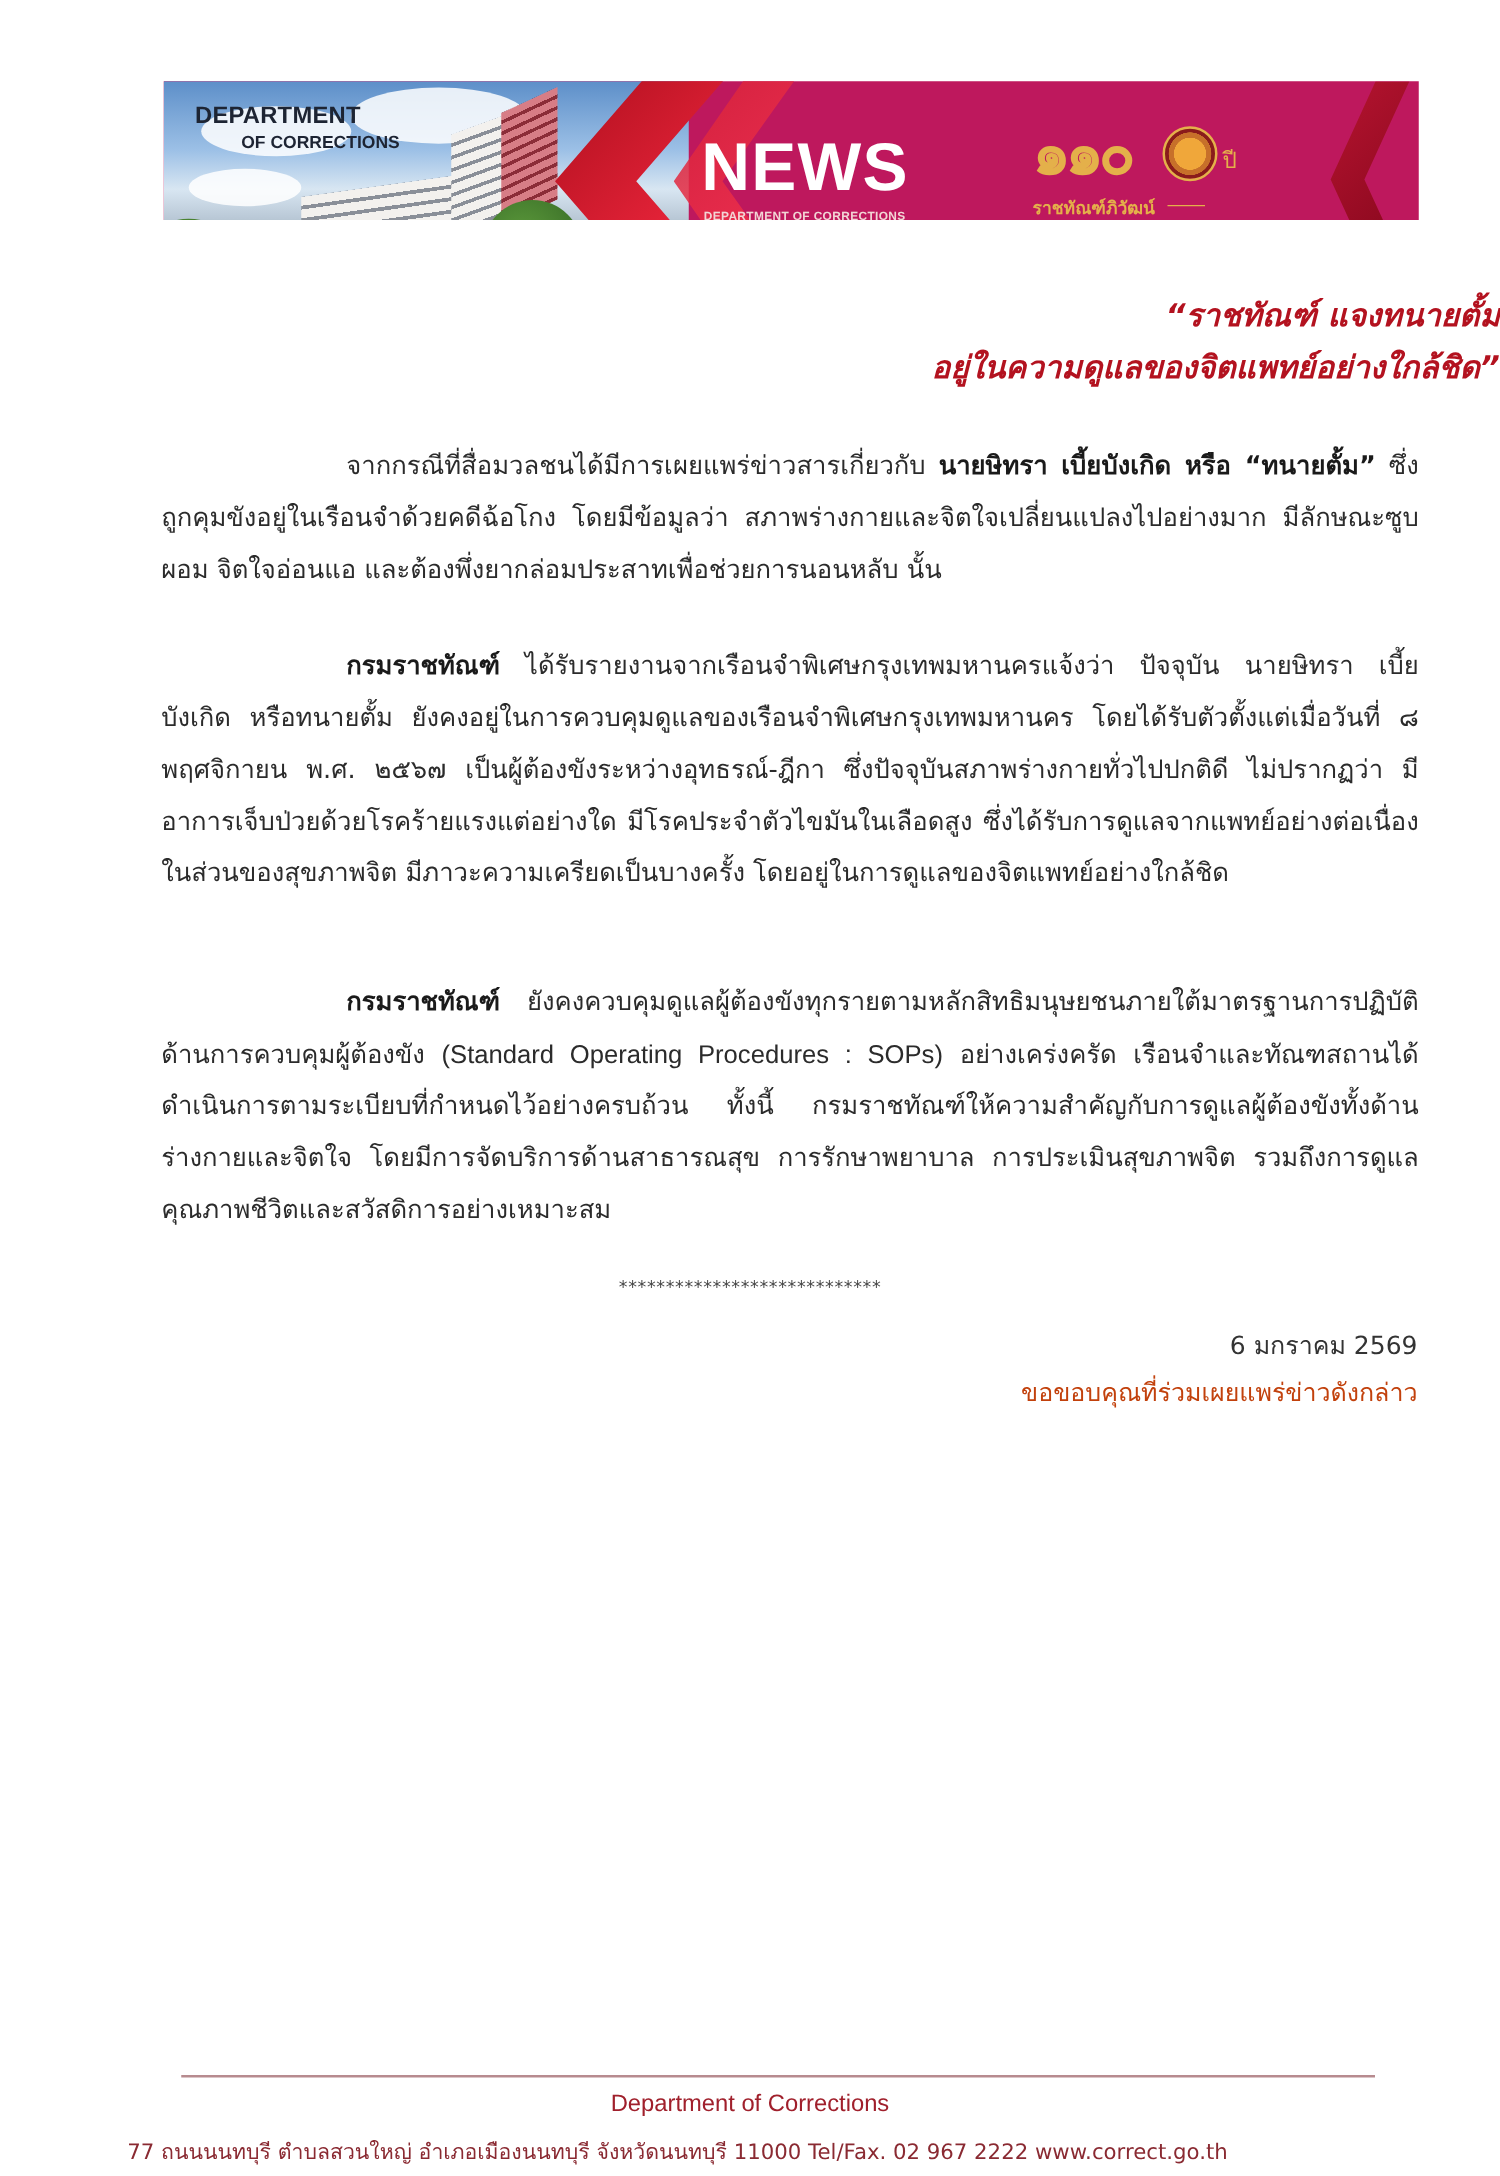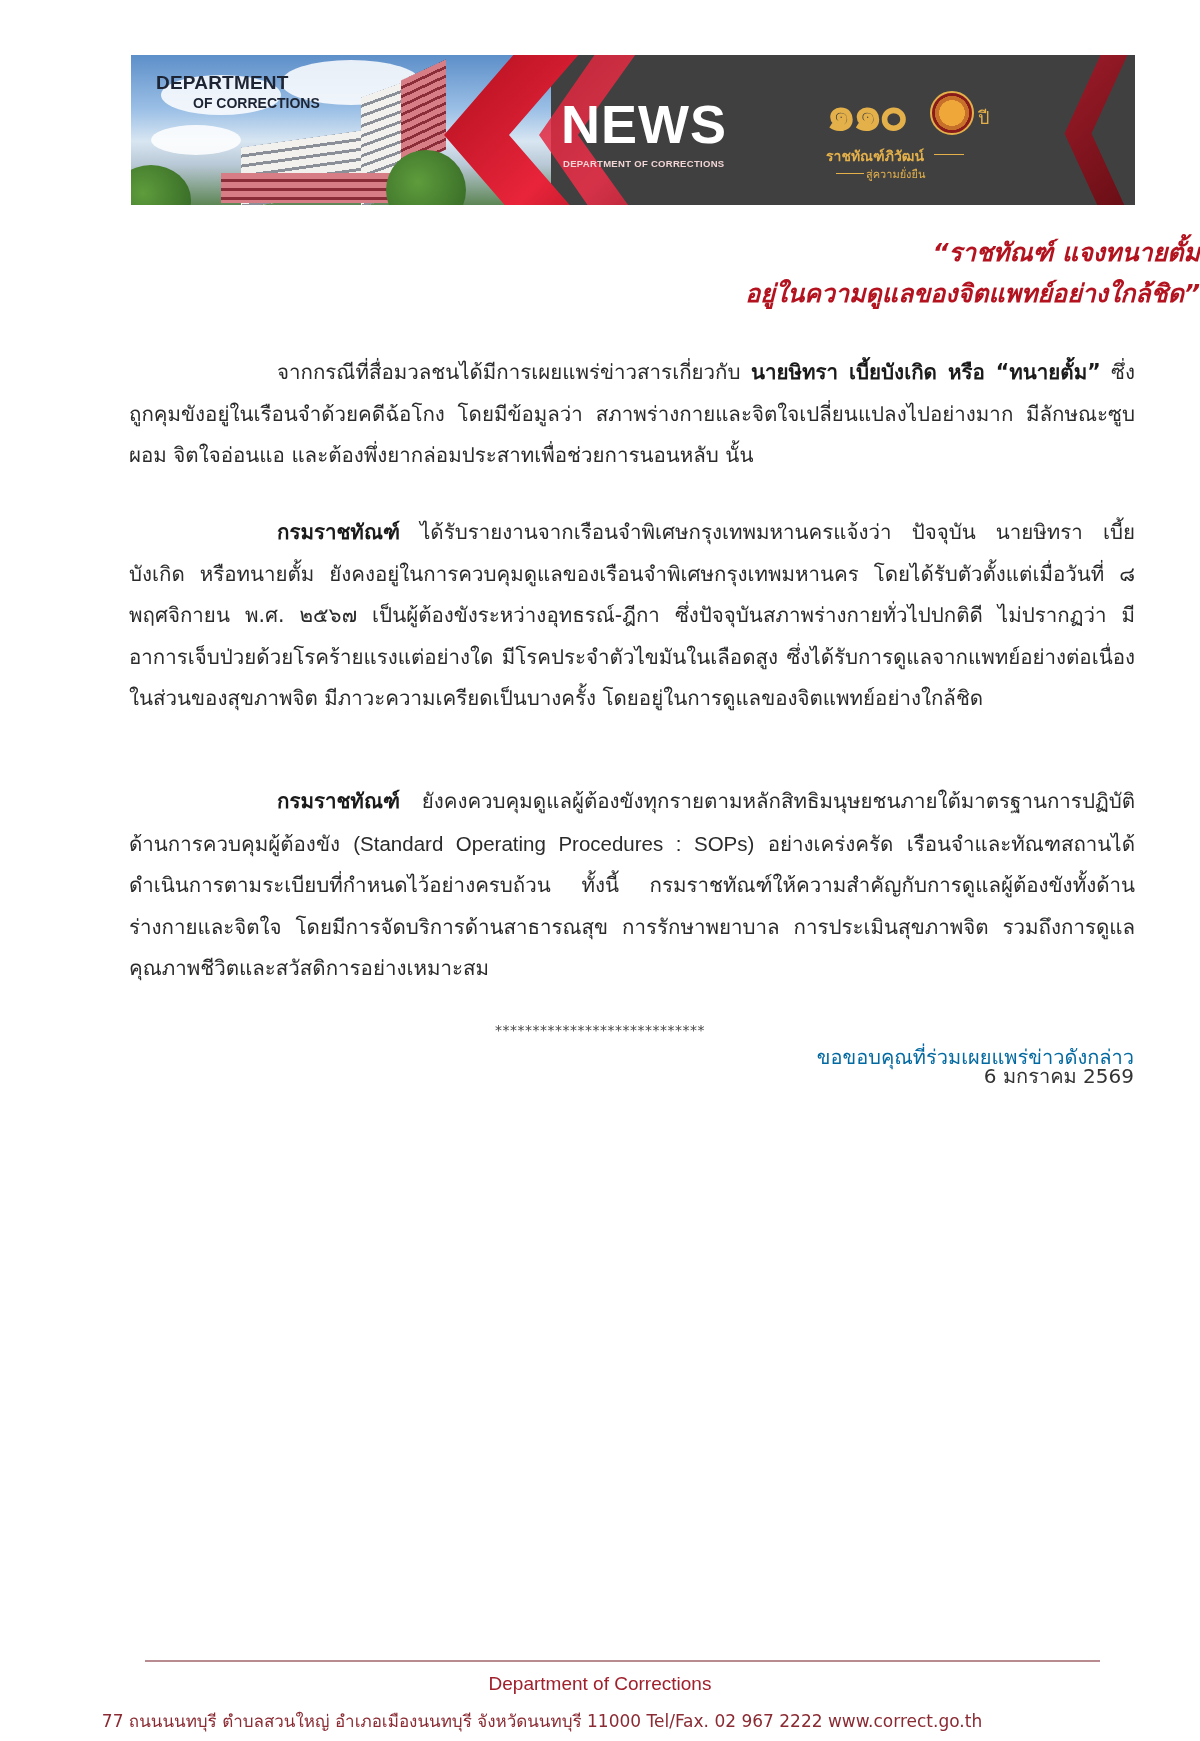--- a/index.html
+++ b/index.html
@@ -1,21 +1,21 @@
 <!DOCTYPE html>
 <html><head>
   <meta charset="utf-8">
   <style>
     html, body { margin: 0; padding: 0; background: #ffffff; }
     body { width: 1200px; height: 1741px; position: relative; overflow: hidden;
            font-family: "DejaVu Sans", sans-serif; color: #2a2a2a; }
 
     
-    .banner { position: absolute; left: 131px; top: 55px; width: 1004px; height: 150px;
-              overflow: hidden; background: #404040; }
+    .banner { position: absolute; left: 131px; top: 65px; width: 1004px; height: 111px;
+              overflow: hidden; background: #be185d; }
     .banner-photo { position: absolute; left: 0; top: 0; width: 420px; height: 157px;
                     background: linear-gradient(180deg, #5d8fc9 0%, #9cc0e6 35%, #d8e6f2 55%, #b9c8d6 70%, #4d7a3e 100%); }
     .cloud { position: absolute; background: rgba(255,255,255,0.85); border-radius: 50%; }
     .building { position: absolute; background: repeating-linear-gradient(180deg, #f3f1ee 0 7px, #8a8f98 7px 10px); }
     .building.red { background: repeating-linear-gradient(180deg, #d77d86 0 6px, #8b2d38 6px 9px); }
     .tree { position: absolute; border-radius: 50%; background: radial-gradient(circle at 40% 40%, #5e9c3c, #2f6122); }
     .dept-logo-text { position: absolute; left: 25px; top: 18px; color: #1d2433; font-family: "Liberation Sans", sans-serif;
                       font-weight: bold; line-height: 1; }
     .dept-logo-text .l1 { font-size: 19px; letter-spacing: 0.2px; display: block; }
     .dept-logo-text .l2 { font-size: 14px; display: block; margin-top: 4px; margin-left: 37px; }
@@ -59,21 +59,21 @@
     .body-text b { font-weight: bold; color: #1a1a1a; }
     .p2 { position: absolute; left: 129px; top: 512px; width: 1006px; }
     .p3 { position: absolute; left: 129px; top: 781px; width: 1006px; }
     .para { font-size: 20.5px; line-height: 41.5px; color: #2b2b2b; text-align: justify; text-indent: 148px; margin: 0; }
     .para b { font-weight: bold; color: #1a1a1a; }
     .para .en { font-family: "Liberation Sans", sans-serif; }
 
     .stars { position: absolute; left: 0; width: 1200px; top: 1022px; text-align: center; font-size: 14px;
              color: #444; letter-spacing: 0.5px; }
     .date { position: absolute; right: 66px; top: 1060px; font-size: 20px; color: #333; }
-    .thanks { position: absolute; right: 66px; top: 1041px; font-size: 20px; color: #0369a1; }
+    .thanks { position: absolute; right: 66px; top: 1098px; font-size: 20px; color: #c2410c; }
 
     
     .footer-rule { position: absolute; left: 145px; top: 1660px; width: 955px; border-top: 2px solid #b78b8f; }
     .footer-org { position: absolute; left: 0; width: 1200px; top: 1673px; text-align: center; color: #a0202c;
                   font-family: "Liberation Sans", sans-serif; font-size: 19px; }
     .footer-addr { position: absolute; left: 0; width: 1084px; top: 1707px; text-align: center; color: #8a2a32;
                    font-size: 17px; white-space: nowrap; }
   </style>
 </head>
 <body>

